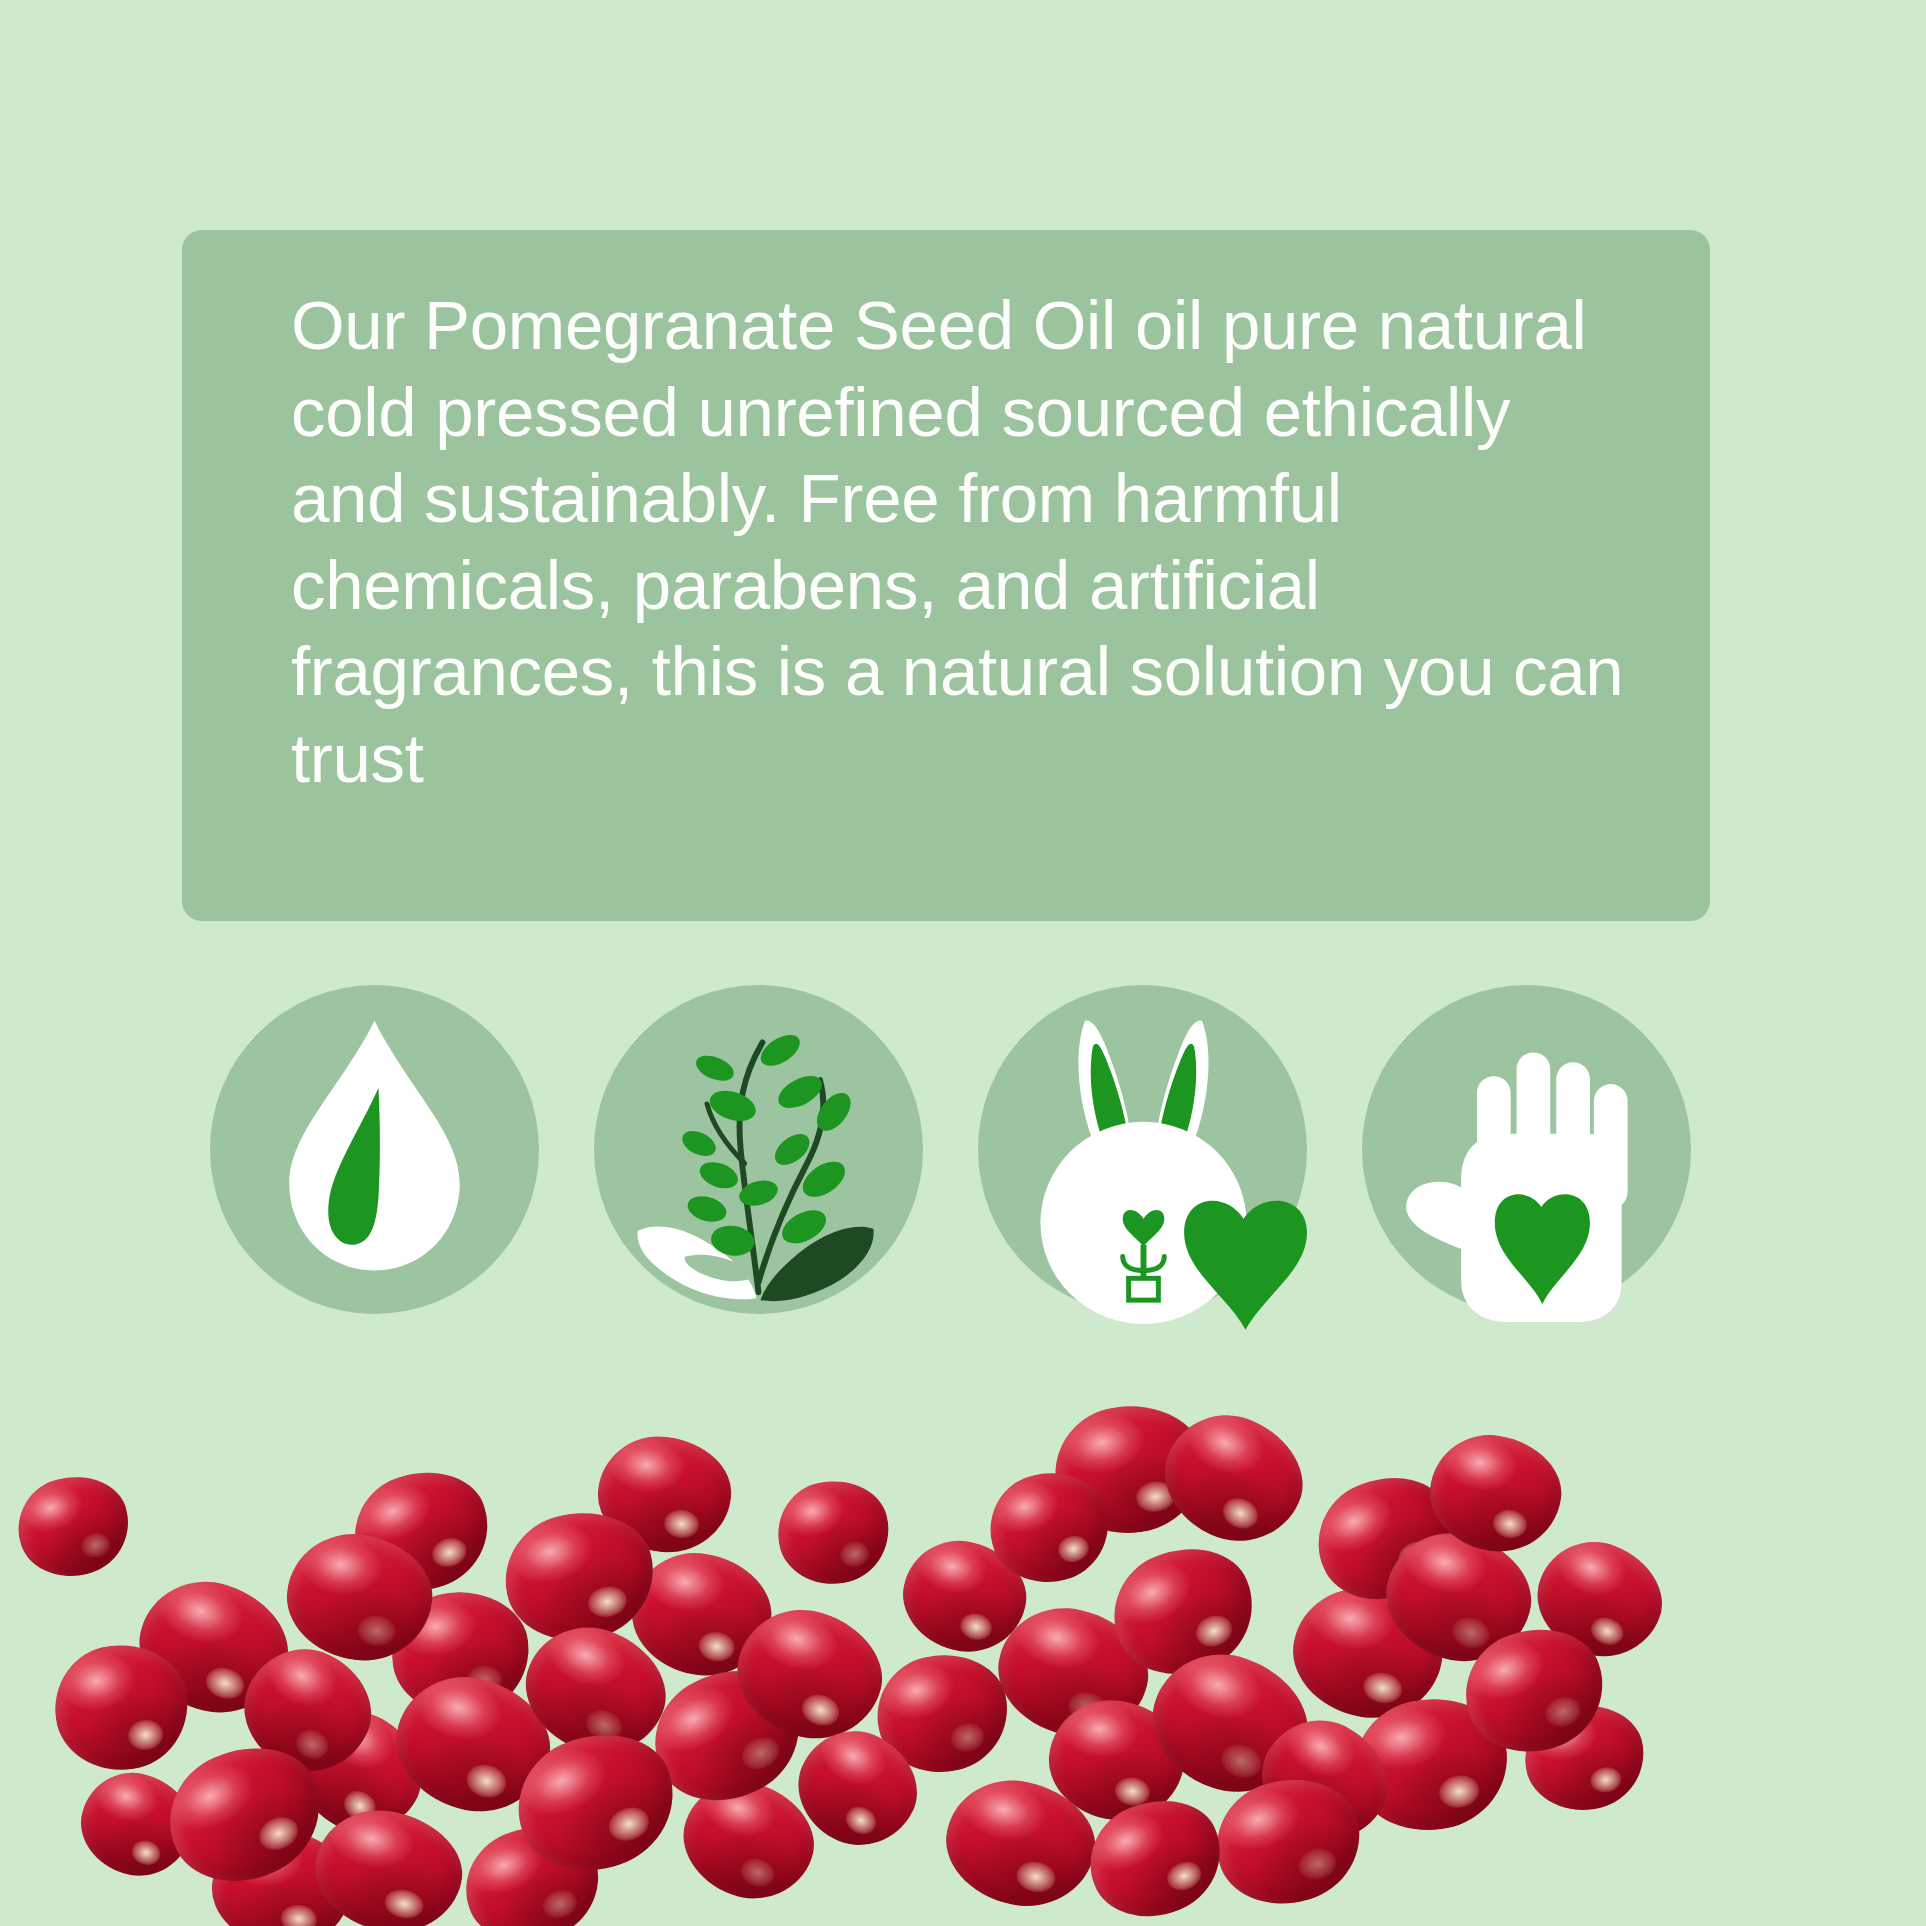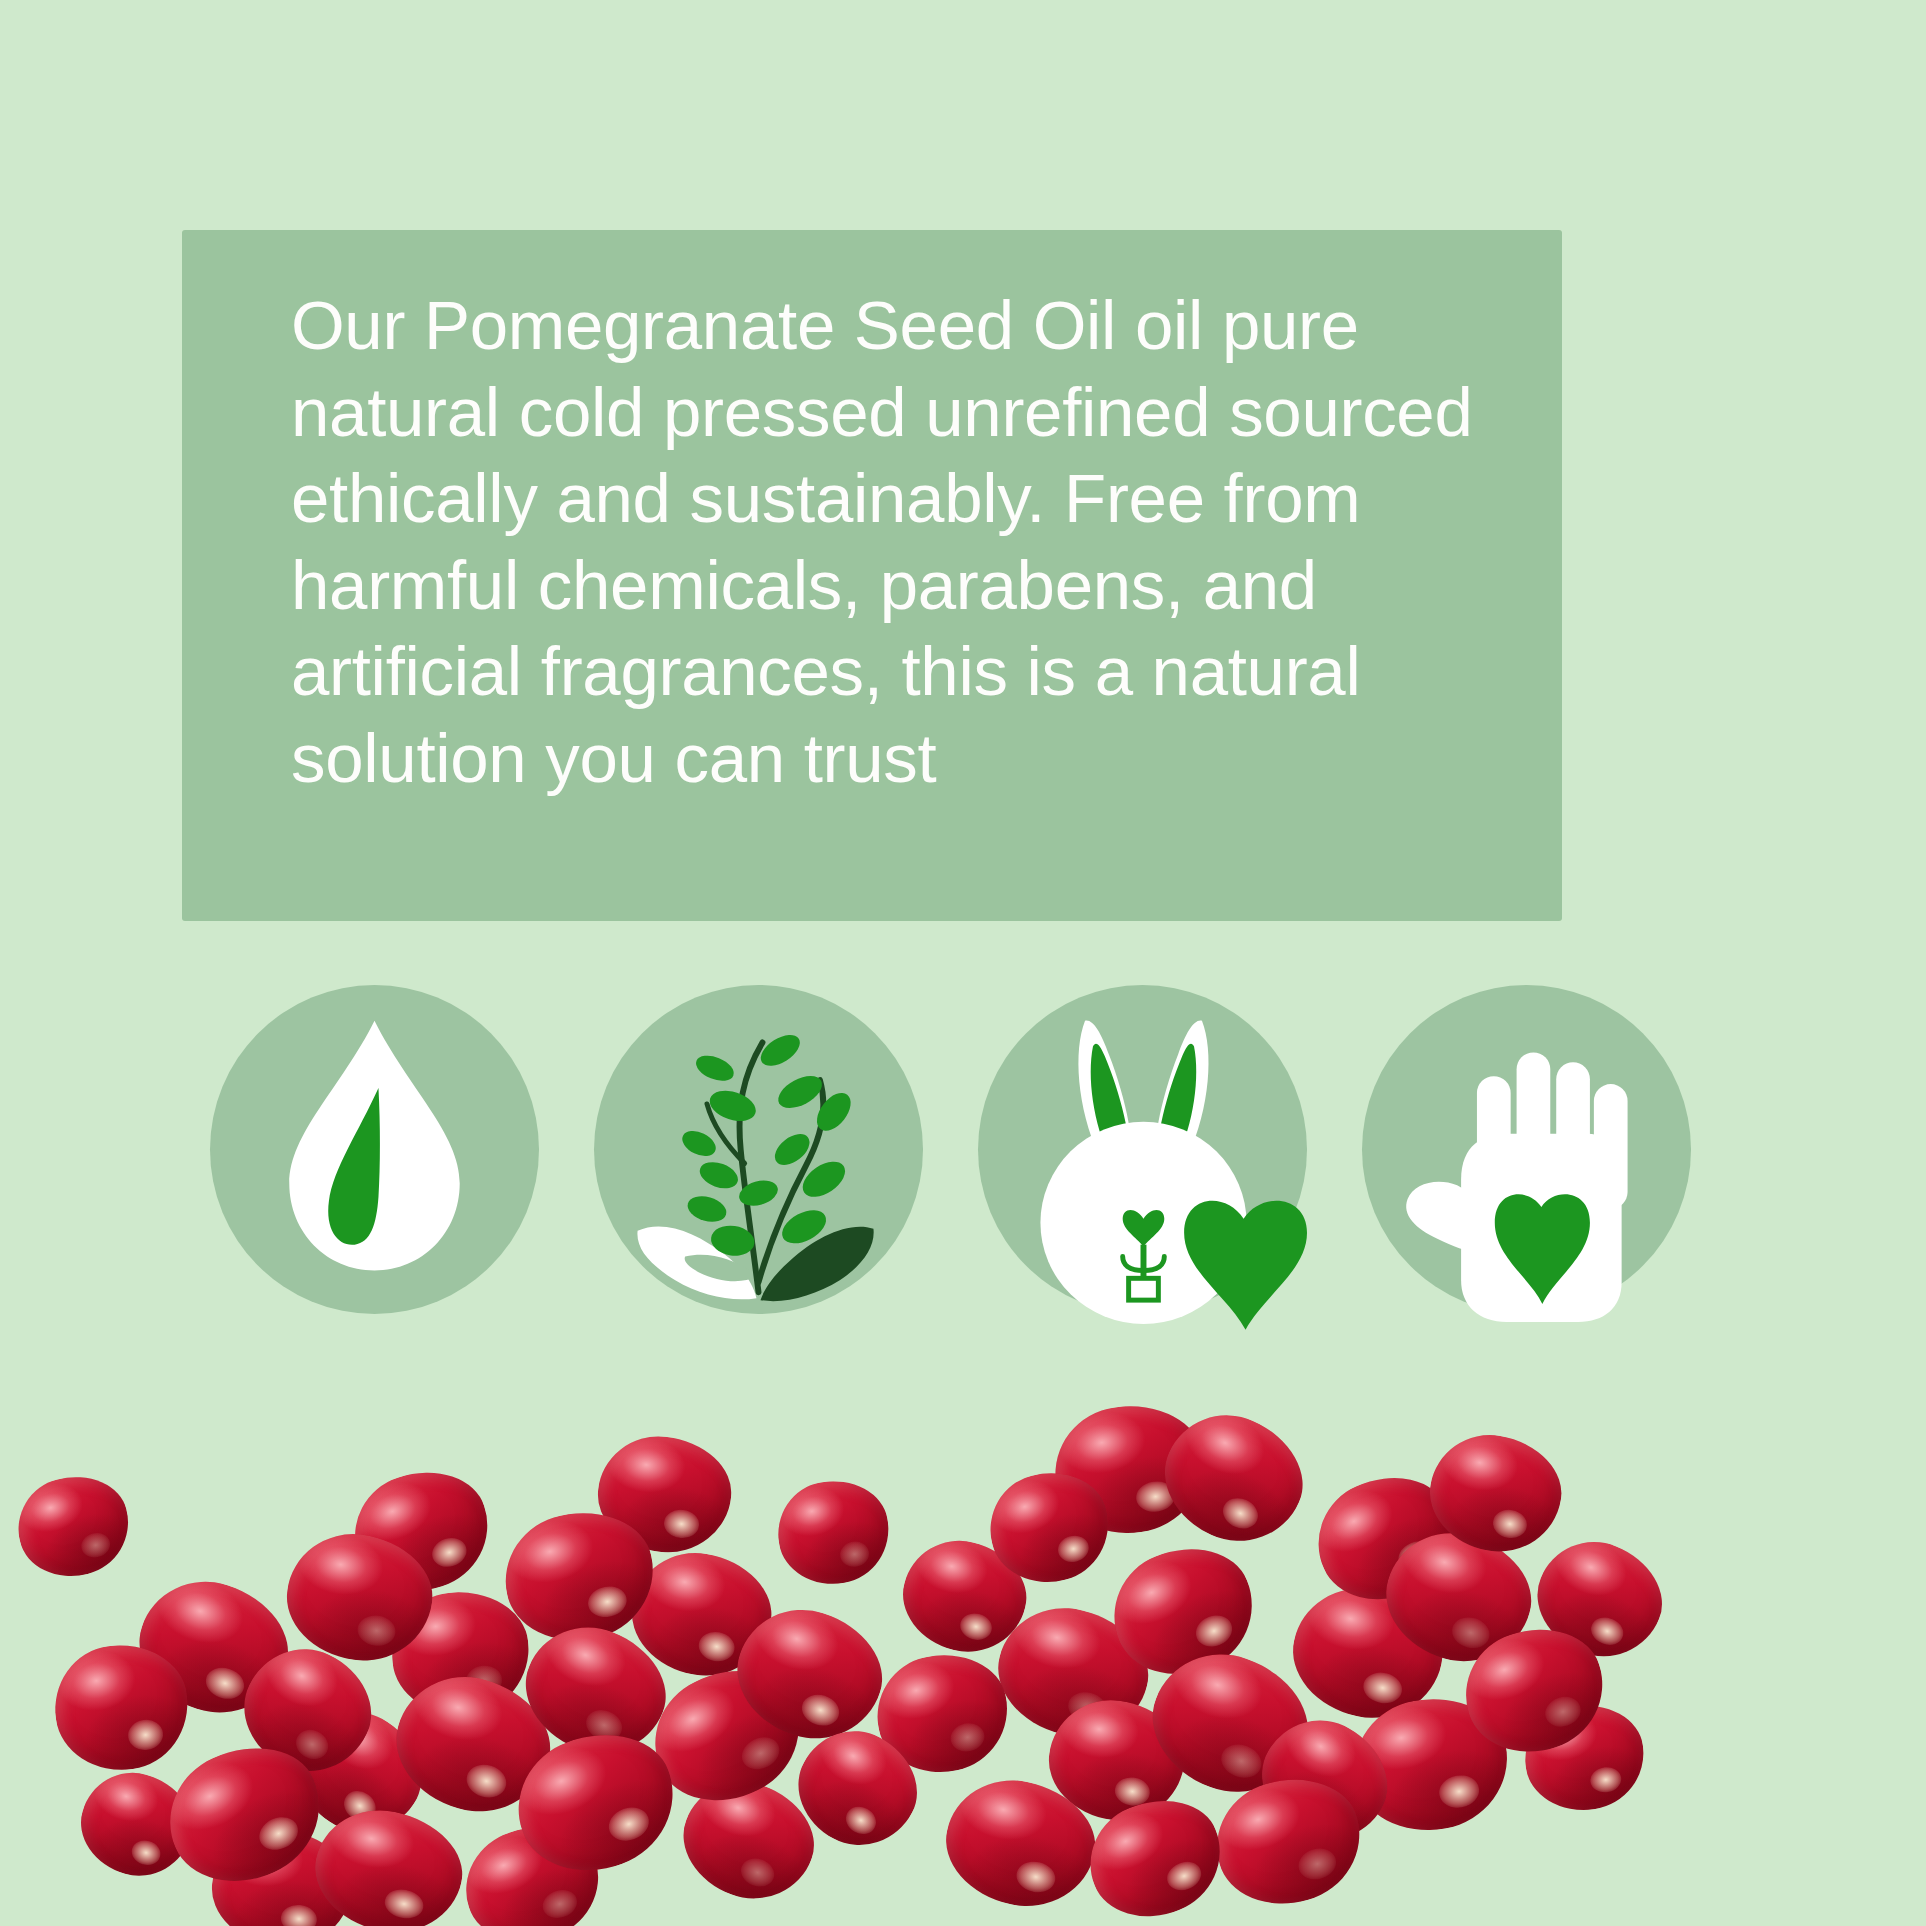--- a/index.html
+++ b/index.html
@@ -19,24 +19,24 @@
     height: 1927px;
     background: #cfe9cc;
     overflow: hidden;
   }
 
   
   .info-card {
     position: absolute;
     left: 182px;
     top: 230px;
-    width: 1380px;
+    width: 1528px;
     height: 691px;
     background: #9bc49e;
-    border-radius: 3px;
+    border-radius: 20px;
     box-sizing: border-box;
     padding: 53px 69px 40px 109px;
   }
   .info-card-text {
     color: #fdfdfb;
     font-family: "Liberation Sans", sans-serif;
     font-size: 69px;
     line-height: 1.255;
     font-weight: 400;
     letter-spacing: -0.3px;

